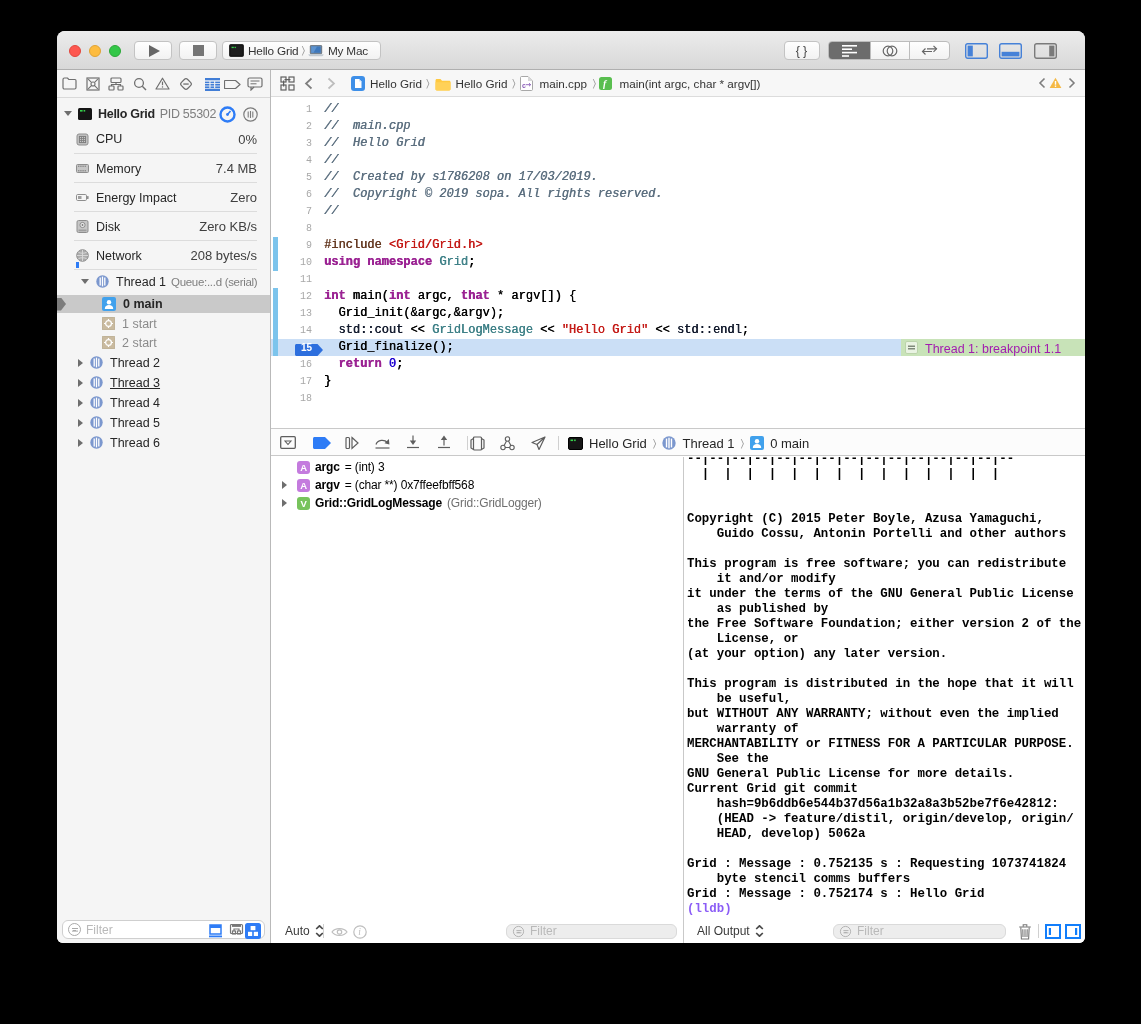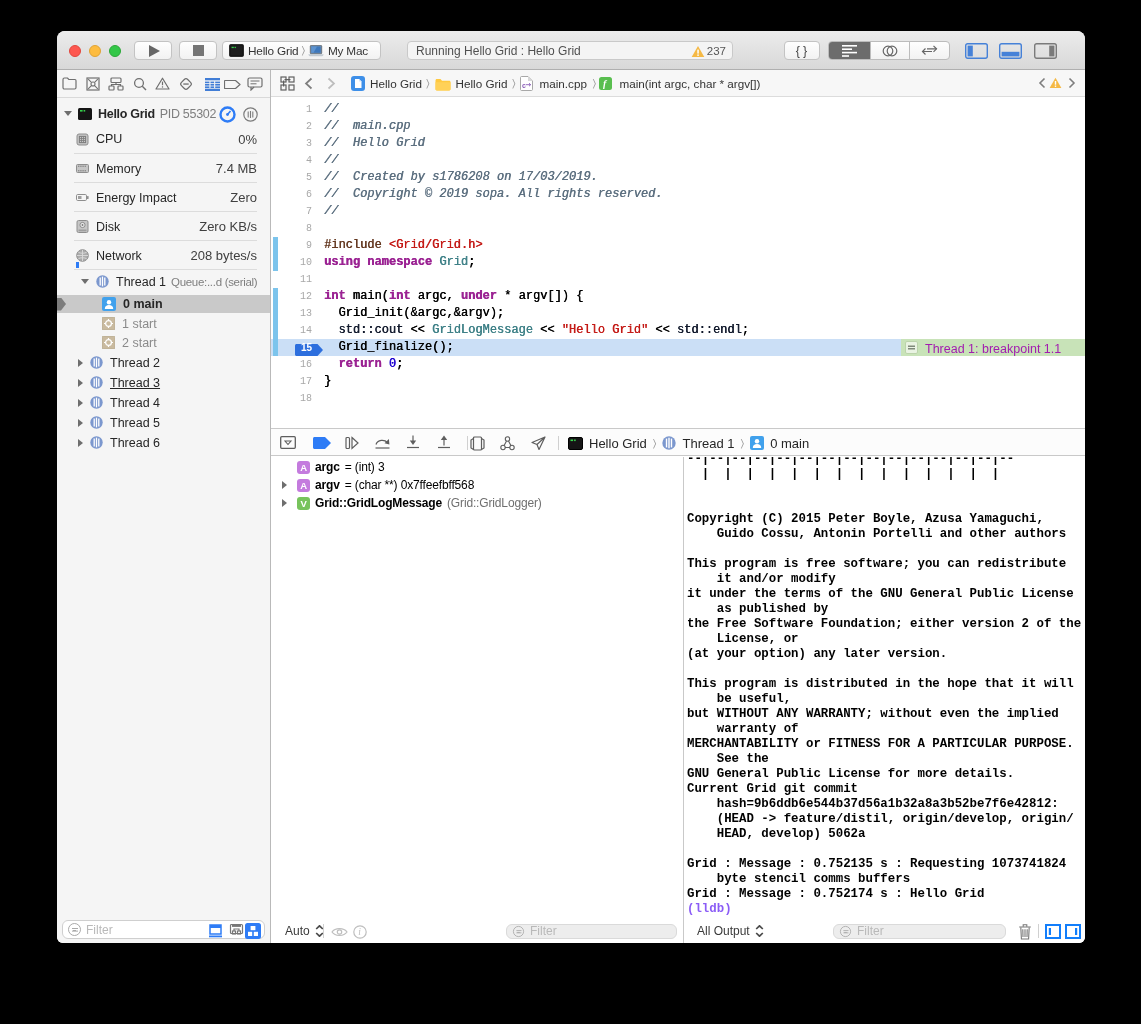--- a/index.html
+++ b/index.html
@@ -102,31 +102,20 @@
       <span style="margin:0 3px;color:#9A9A9A;font-size:11px;">〉</span>
       <svg width="16" height="12" viewBox="0 0 16 12" style="flex:none">
           <rect x="2.3" y="0.4" width="11.4" height="8.4" rx="0.8" fill="#7E94A8" stroke="#55606B" stroke-width="0.8"></rect>
           <rect x="3.3" y="1.4" width="9.4" height="6.4" fill="#3E78BC"></rect>
           <path d="M3.3 1.4 L9 1.4 L5.5 7.8 L3.3 7.8 Z" fill="#5E93CF"></path>
           <path d="M0.3 9.2 L15.7 9.2 L15 10.8 C14.8 11.1 14.5 11.2 14.1 11.2 L1.9 11.2 C1.5 11.2 1.2 11.1 1 10.8 Z" fill="#C3CBD2"></path>
         </svg>
       <span style="margin-left:4px;">My Mac</span>
     </div>
 
-    <div id="status">
-      <span style="margin-left:8px;">Running Hello Grid : Hello Grid</span>
-      <span style="position:absolute;right:27px;top:2.5px;">
-        <svg width="14" height="13" viewBox="0 0 14 13">
-            <path d="M7 1 L13.3 12 L0.7 12 Z" fill="#F5B945"></path>
-            <rect x="6.3" y="4.6" width="1.5" height="4" fill="#fff"></rect>
-            <rect x="6.3" y="9.4" width="1.5" height="1.5" fill="#fff"></rect>
-          </svg>
-      </span>
-      <span style="position:absolute;right:6px;font-size:11.5px;color:#555;">237</span>
-    </div>
 
     <div class="tbtn" style="left:727px;width:36px;font-size:12.5px;color:#4A4A4A;letter-spacing:1px;">{ }</div>
 
     <div class="abs" style="left:771px;top:10px;width:122px;height:19px;border:1px solid #BCBCBC;border-radius:4px;background:linear-gradient(#FEFEFE,#F2F2F2);overflow:hidden;display:flex;">
       <div style="width:41px;height:100%;background:#6C6C6C;display:flex;align-items:center;justify-content:center;">
         <svg width="15" height="12" viewBox="0 0 15 12">
             <g fill="#fff">
               <rect x="0" y="0" width="15" height="1.6"></rect>
               <rect x="0" y="3.4" width="10" height="1.6"></rect>
               <rect x="0" y="6.8" width="15" height="1.6"></rect>
@@ -537,21 +526,21 @@
 <span class="cmt">//  main.cpp</span>
 <span class="cmt">//  Hello Grid</span>
 <span class="cmt">//</span>
 <span class="cmt">//  Created by s1786208 on 17/03/2019.</span>
 <span class="cmt">//  Copyright © 2019 sopa. All rights reserved.</span>
 <span class="cmt">//</span>
 
 <span class="pp">#include</span> <span class="str">&lt;Grid/Grid.h&gt;</span>
 <span class="kw">using</span> <span class="kw">namespace</span> <span class="typ">Grid</span>;
 
-<span class="kw">int</span> main(<span class="kw">int</span> argc, <span class="kw">under</span> * argv[]) {
+<span class="kw">int</span> main(<span class="kw">int</span> argc, <span class="kw">that</span> * argv[]) {
   Grid_init(&amp;argc,&amp;argv);
   <span class="std">std::cout</span> &lt;&lt; <span class="typ">GridLogMessage</span> &lt;&lt; <span class="str">"Hello Grid"</span> &lt;&lt; <span class="std">std::endl</span>;
   Grid_finalize();
   <span class="kw">return</span> <span class="num">0</span>;
 }</pre>
   </div>
   <div id="debugbar">
     <svg width="16" height="13" viewBox="0 0 16 13" style="position:absolute;left:9px;top:7px;">
         <rect x="0.7" y="0.7" width="14.6" height="11.6" rx="1" fill="none" stroke="#5E5E5E" stroke-width="1.3"></rect>
         <path d="M5 5 L11 5 L8 8.5 Z" fill="none" stroke="#5E5E5E" stroke-width="1.1"></path>

